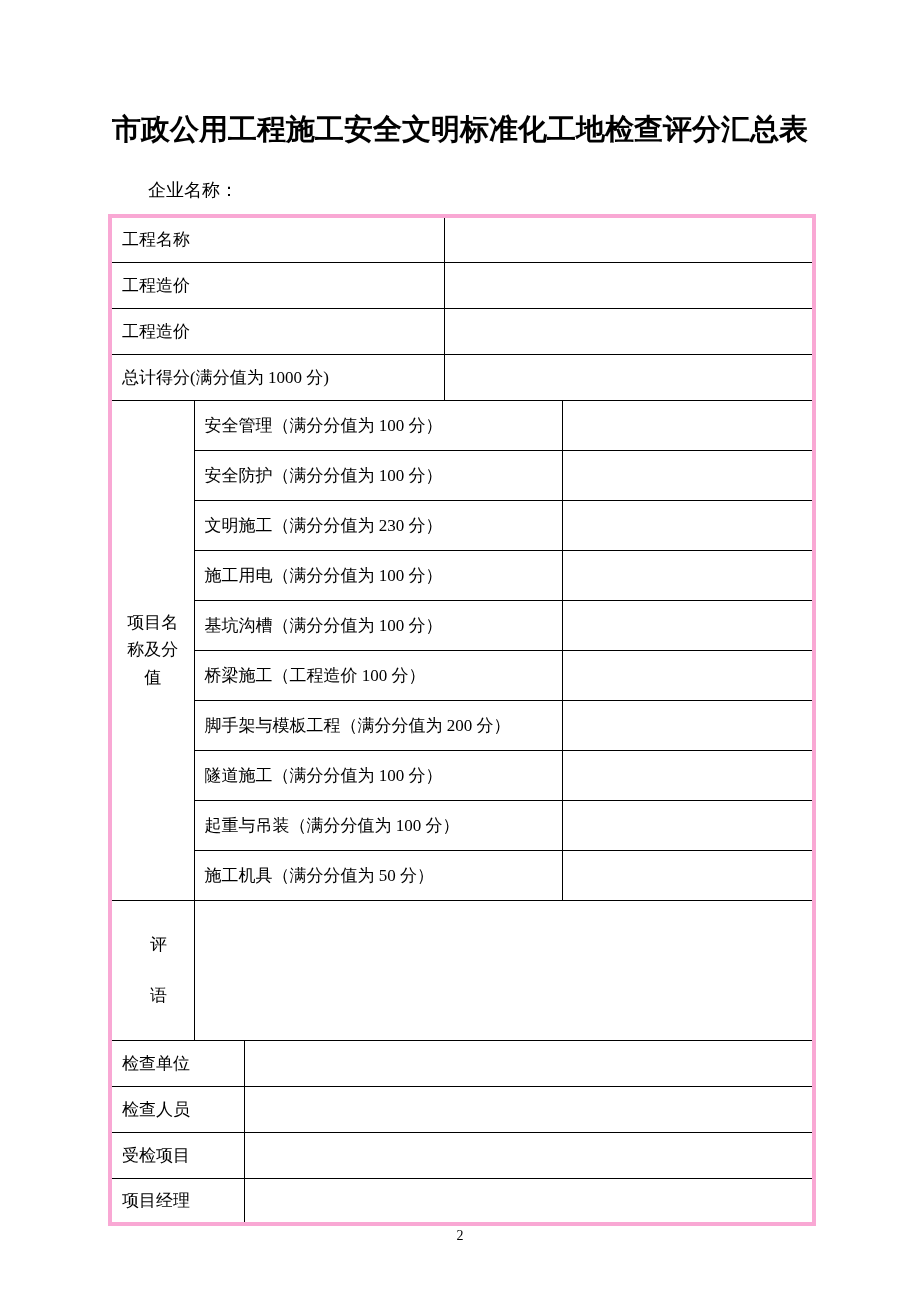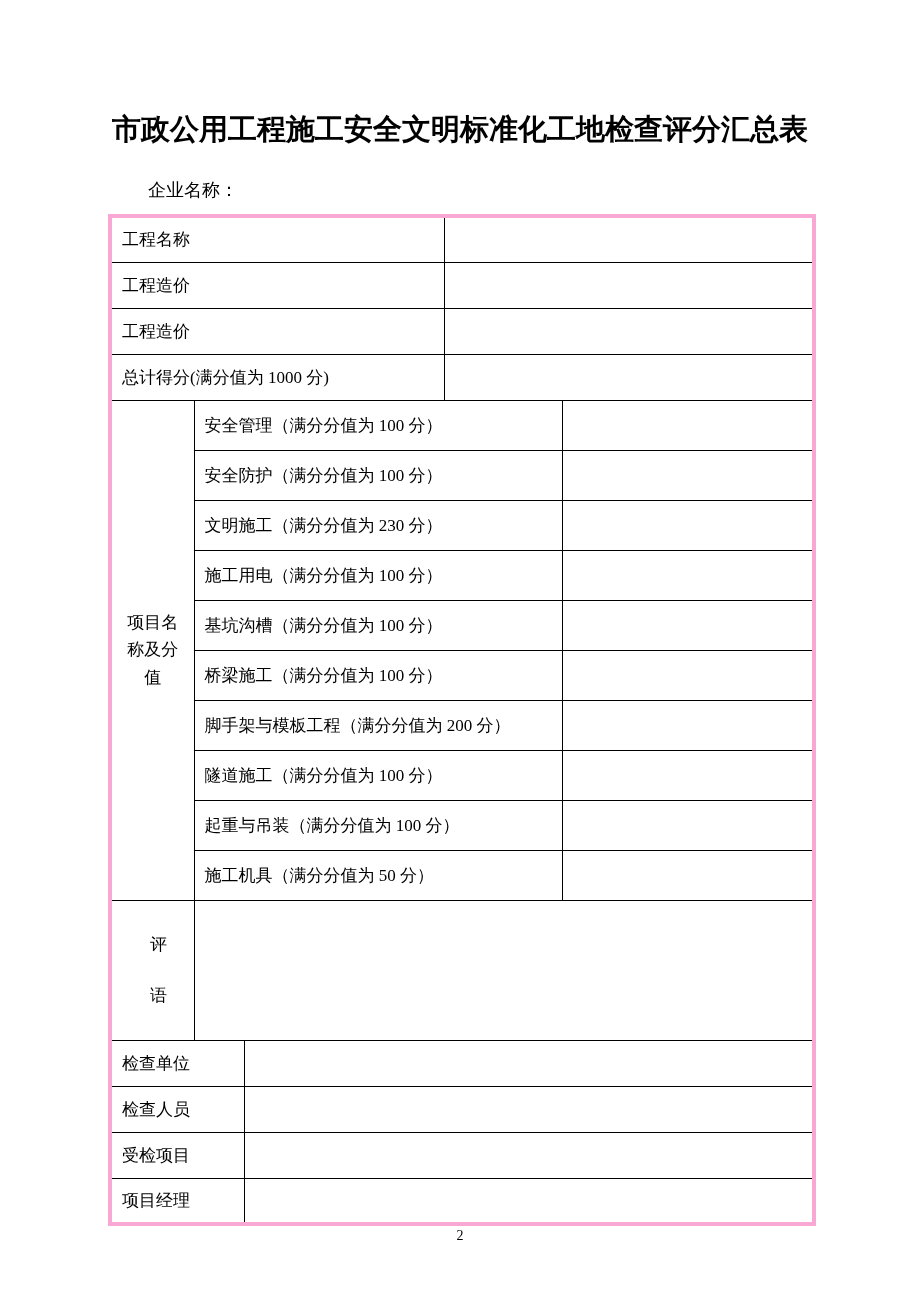--- a/index.html
+++ b/index.html
@@ -99,21 +99,21 @@
   </tr>
   <tr>
     <td colspan="3" style="height:50px">施工用电（满分分值为 100 分）</td>
     <td></td>
   </tr>
   <tr>
     <td colspan="3" style="height:50px">基坑沟槽（满分分值为 100 分）</td>
     <td></td>
   </tr>
   <tr>
-    <td colspan="3" style="height:50px">桥梁施工（满分分值为 100 分）</td>
+    <td colspan="3" style="height:50px">桥梁施工（工程造价 100 分）</td>
     <td></td>
   </tr>
   <tr>
     <td colspan="3" style="height:50px">脚手架与模板工程（满分分值为 200 分）</td>
     <td></td>
   </tr>
   <tr>
     <td colspan="3" style="height:50px">隧道施工（满分分值为 100 分）</td>
     <td></td>
   </tr>

